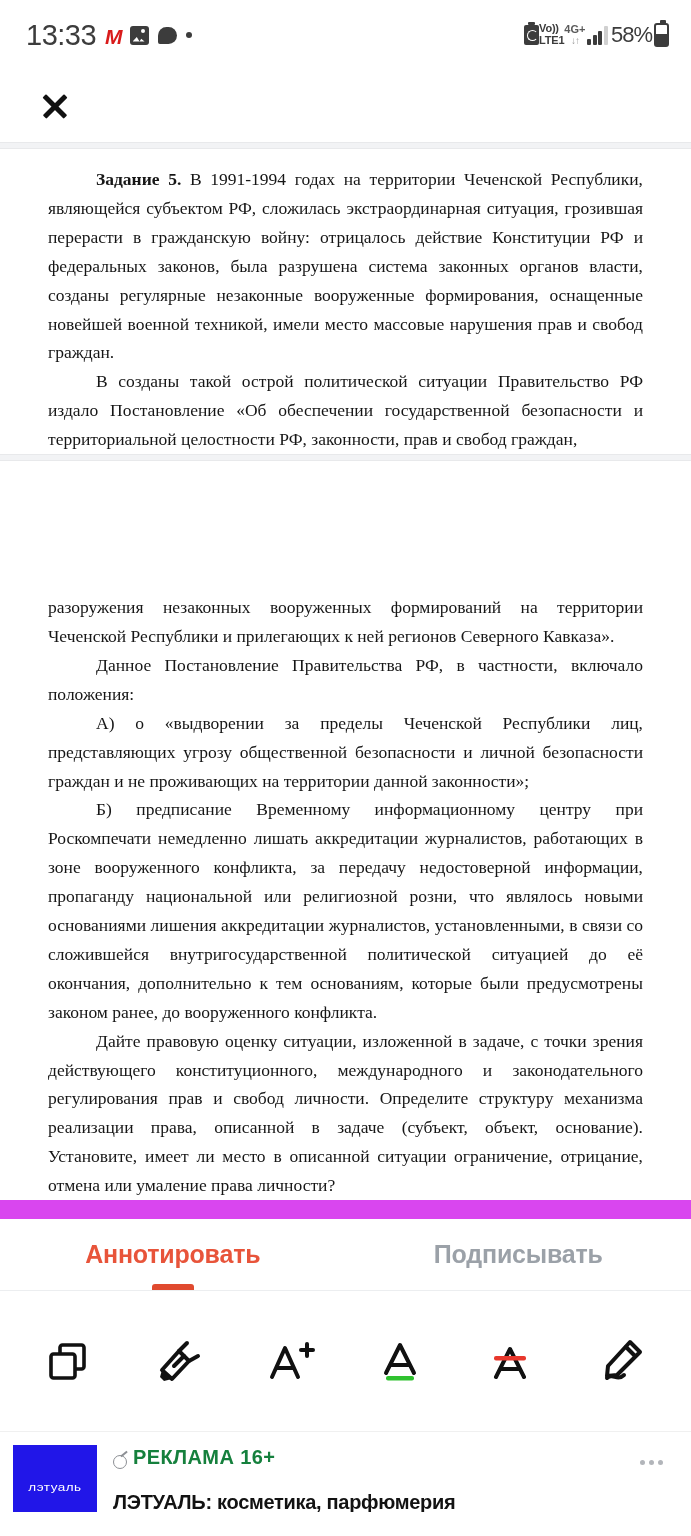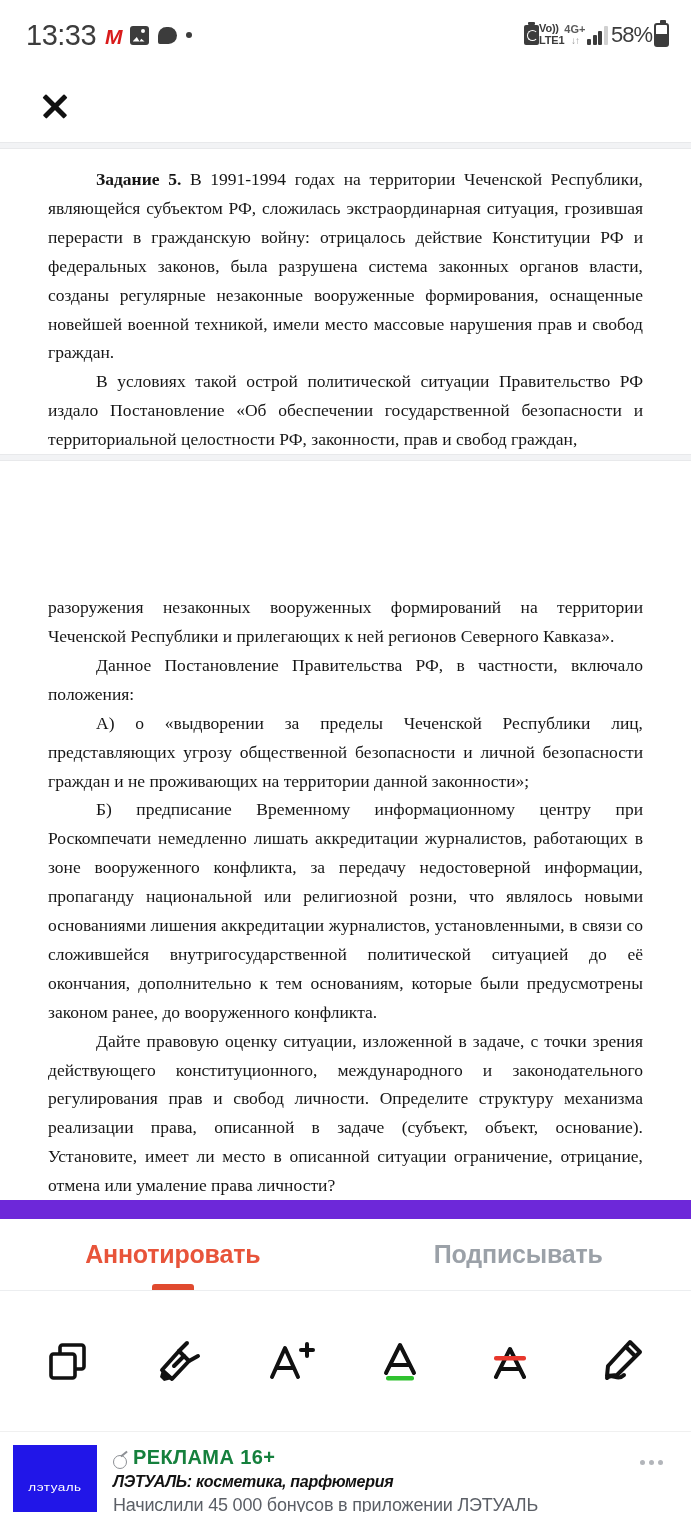--- a/index.html
+++ b/index.html
@@ -199,21 +199,21 @@
     border-radius: 1px;
   }
   .close-btn::before { transform: rotate(45deg); }
   .close-btn::after  { transform: rotate(-45deg); }
 
   
   .doc-viewport {
     flex: 1 1 auto;
     position: relative;
     overflow: hidden;
-    background: #6d28d9;
+    background: #d946ef;
   }
   .page-gap {
     height: 7px;
     background: #f2f3f5;
     border-top: 1px solid #e8e9eb;
     border-bottom: 1px solid #e8e9eb;
   }
   .doc-page {
     background: #ffffff;
     padding: 0 48px;
@@ -340,27 +340,26 @@
   }
   .ad-mark::after {
     content: "";
     position: absolute;
     top: -3px; right: -2px;
     width: 8px; height: 2px;
     background: #8c8f94;
     transform: rotate(-40deg);
   }
   .ad-title {
-    font-size: 16px;
+    font-size: 20px;
     font-weight: bold;
     color: #121212;
-    margin-top: 4px;
+    margin-top: 22px;
     white-space: nowrap;
     letter-spacing: -0.3px;
-    font-style: italic;
   }
   .ad-sub {
     font-size: 18px;
     color: #5b5f66;
     margin-top: 4px;
     white-space: nowrap;
     letter-spacing: -0.2px;
   }
   .ad-more {
     position: absolute;
@@ -414,21 +413,21 @@
   <div class="app-header">
     <div class="close-btn"></div>
   </div>
 
   <div class="doc-viewport">
 
     <div class="page-gap"></div>
 
     <div class="doc-page page-one">
       <p><b>Задание 5.</b><span> В 1991-1994 годах на территории Чеченской Республики, являющейся субъектом РФ, сложилась экстраординарная ситуация, грозившая перерасти в гражданскую войну: отрицалось действие Конституции РФ и федеральных законов, была разрушена система законных органов власти, созданы регулярные незаконные вооруженные формирования, оснащенные новейшей военной техникой, имели место массовые нарушения прав и свобод граждан.</span></p>
-      <p>В условиях такой острой политической ситуации Правительство РФ издало Постановление «Об обеспечении государственной безопасности и территориальной целостности РФ, законности, прав и свобод граждан,</p>
+      <p>В созданы такой острой политической ситуации Правительство РФ издало Постановление «Об обеспечении государственной безопасности и территориальной целостности РФ, законности, прав и свобод граждан,</p>
     </div>
 
     <div class="page-gap"></div>
 
     <div class="doc-page page-two">
       <p class="noindent">разоружения незаконных вооруженных формирований на территории Чеченской Республики и прилегающих к ней регионов Северного Кавказа».</p>
       <p>Данное Постановление Правительства РФ, в частности, включало положения:</p>
       <p>А) о «выдворении за пределы Чеченской Республики лиц, представляющих угрозу общественной безопасности и личной безопасности граждан и не проживающих на территории данной законности»;</p>
       <p>Б) предписание Временному информационному центру при Роскомпечати немедленно лишать аккредитации журналистов, работающих в зоне вооруженного конфликта, за передачу недостоверной информации, пропаганду национальной или религиозной розни, что являлось новыми основаниями лишения аккредитации журналистов, установленными, в связи со сложившейся внутригосударственной политической ситуацией до её окончания, дополнительно к тем основаниям, которые были предусмотрены законом ранее, до вооруженного конфликта.</p>
       <p>Дайте правовую оценку ситуации, изложенной в задаче, с точки зрения действующего конституционного, международного и законодательного регулирования прав и свобод личности. Определите структуру механизма реализации права, описанной в задаче (субъект, объект, основание). Установите, имеет ли место в описанной ситуации ограничение, отрицание, отмена или умаление права личности?</p>

